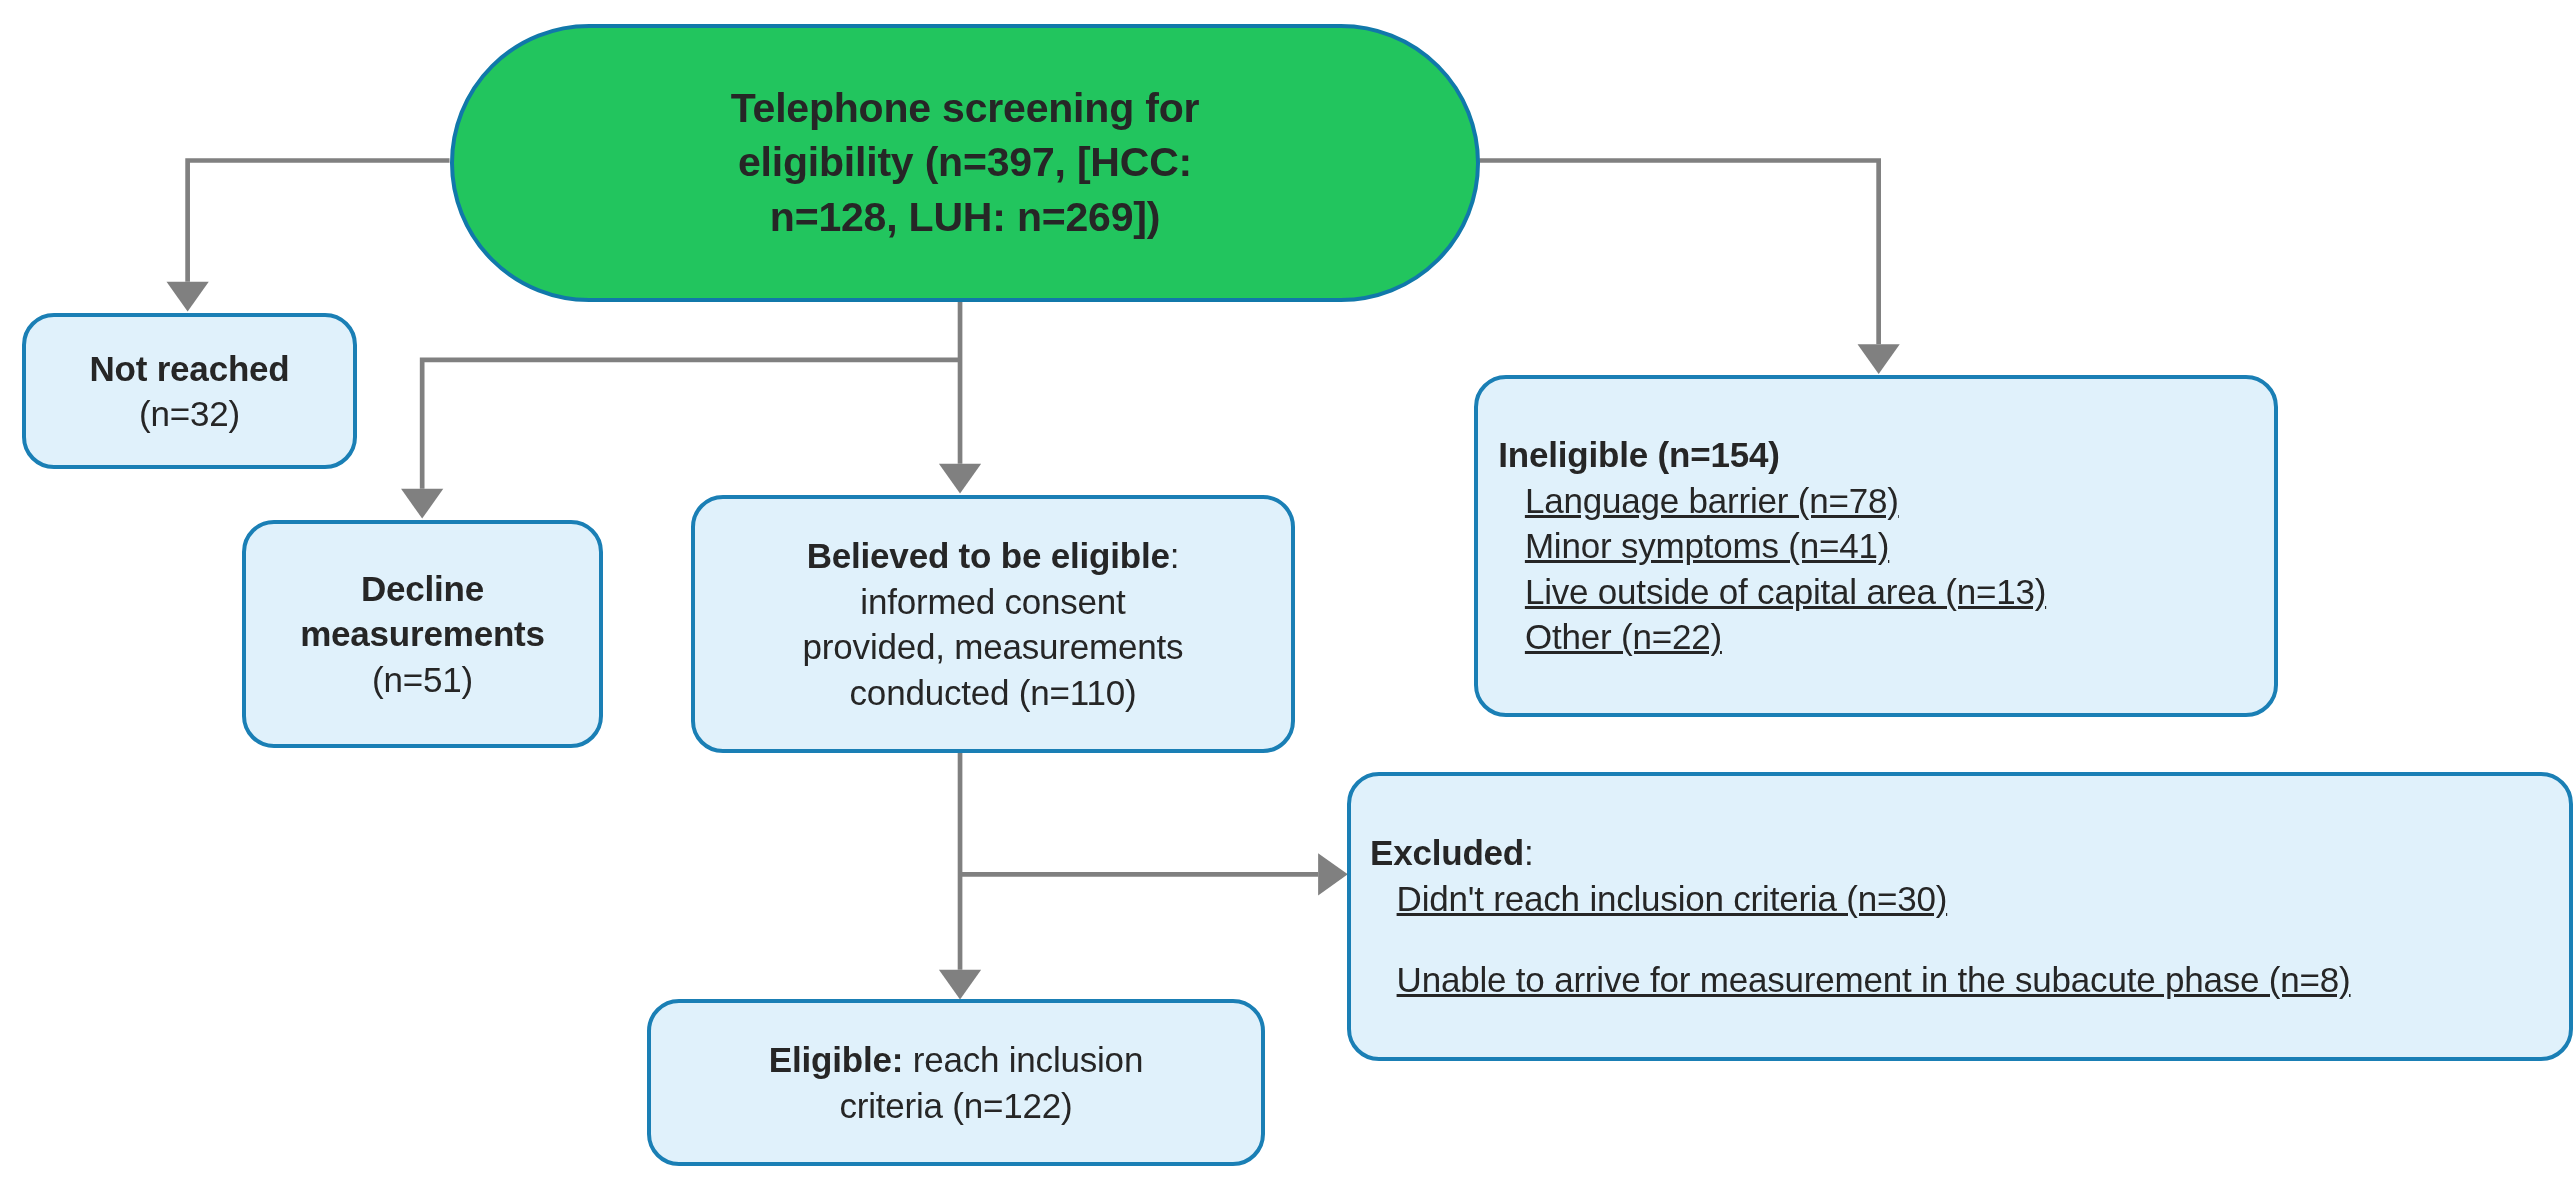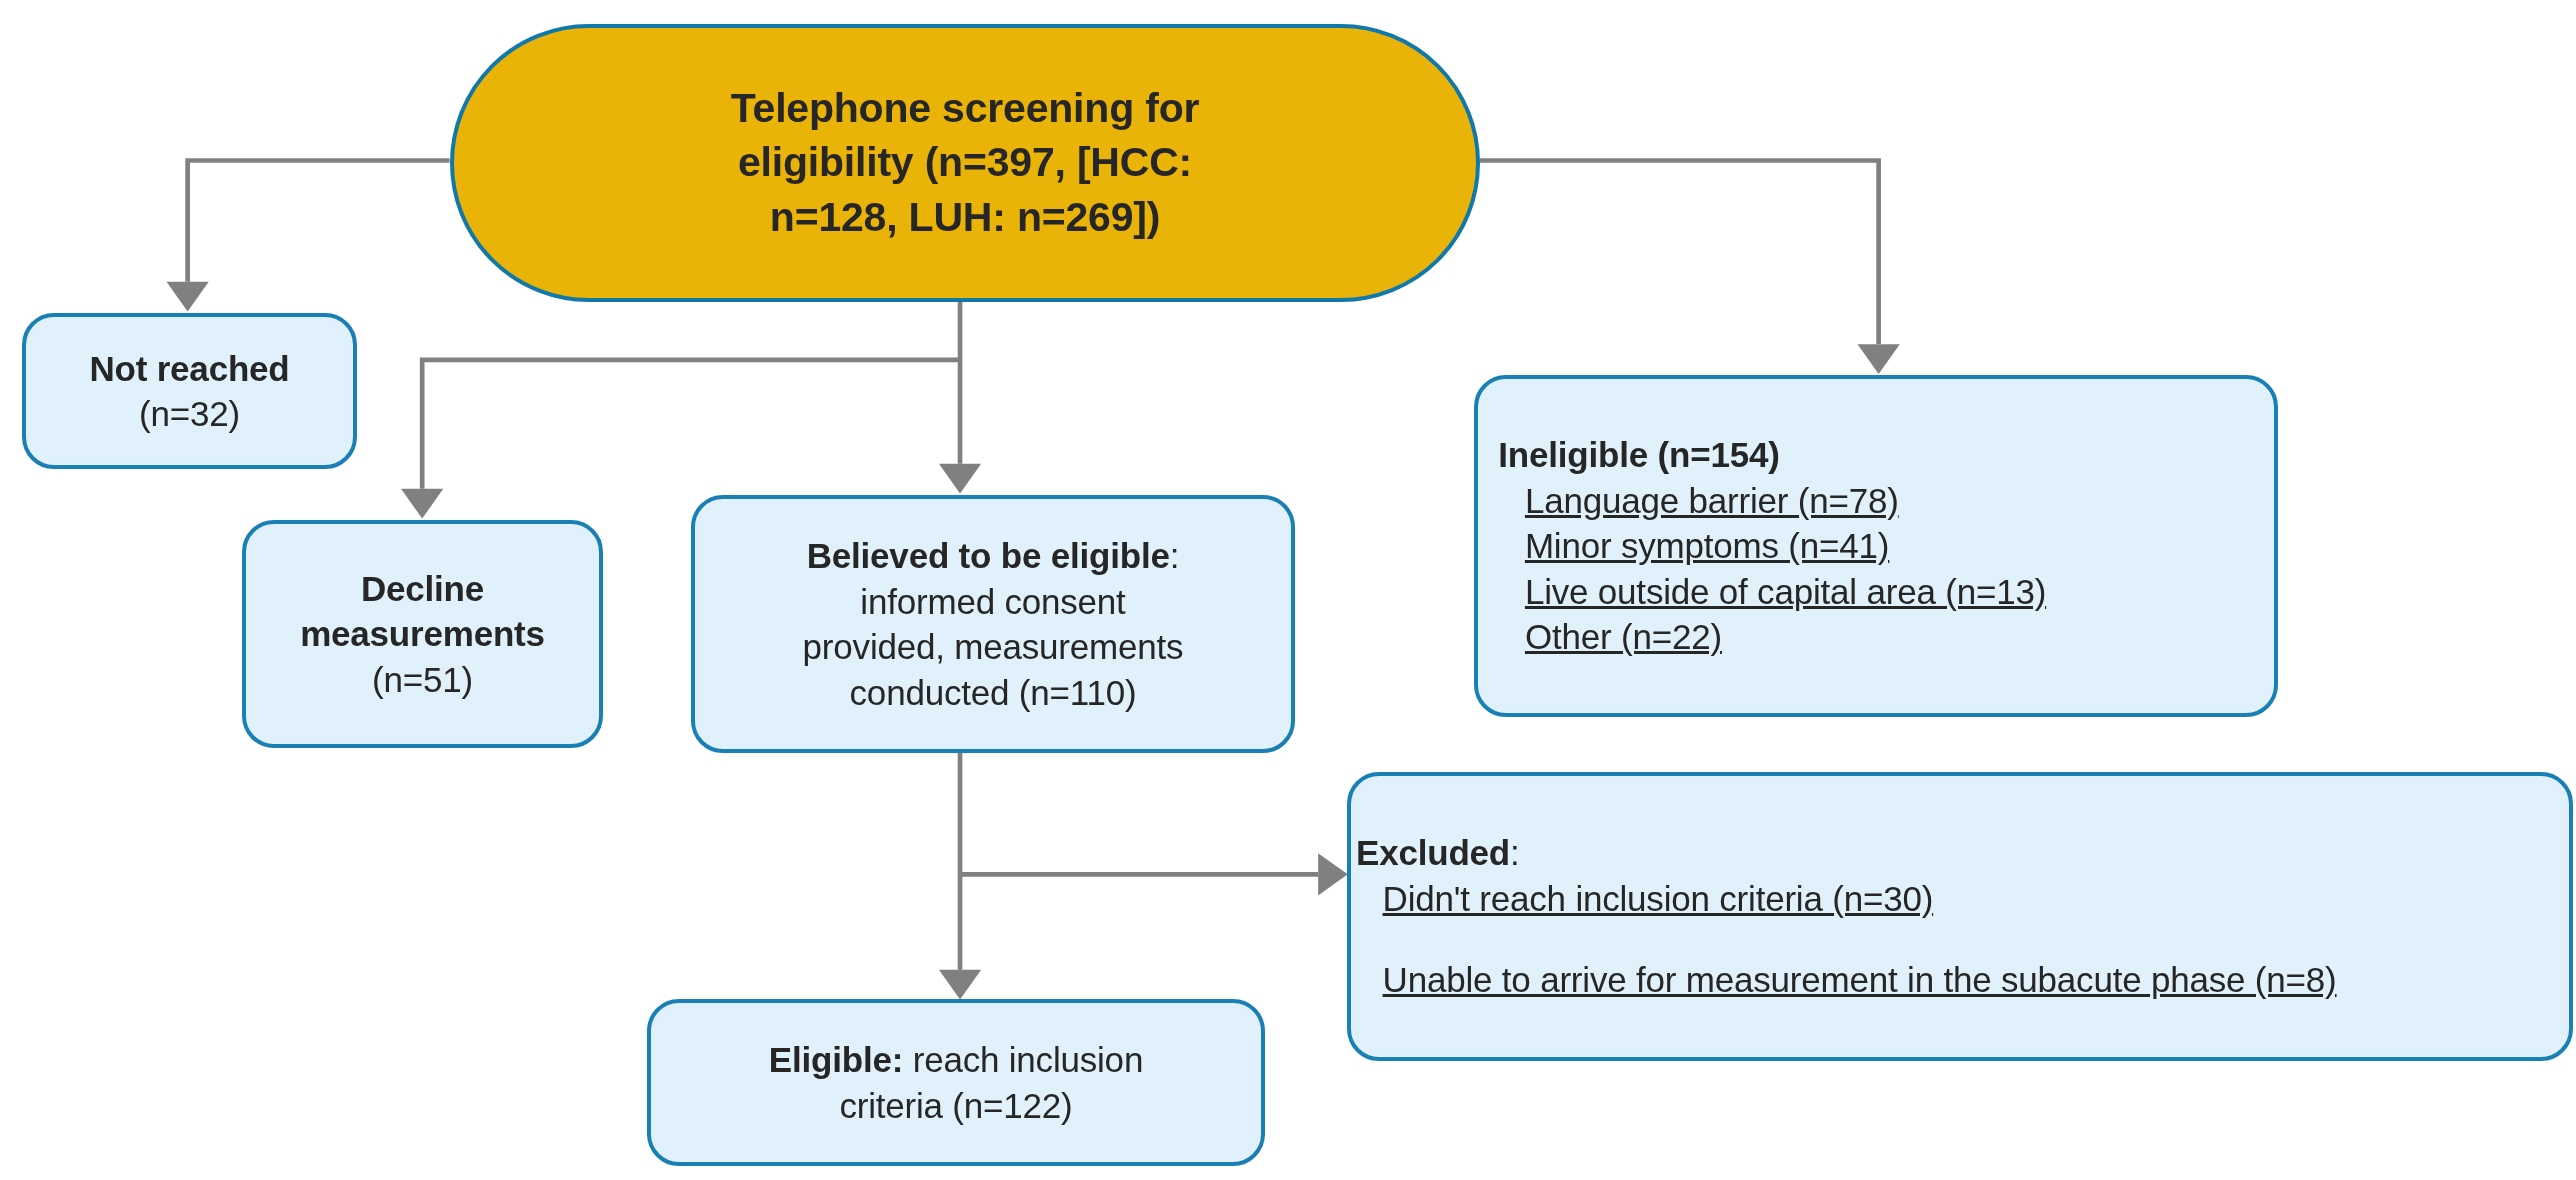--- a/index.html
+++ b/index.html
@@ -42,21 +42,21 @@
   }
   .node.center { align-items: center; text-align: center; }
   .node.left   { align-items: flex-start; text-align: left; }
 
   
   #node-screening {
     left: 450px;
     top: 23.5px;
     width: 1030px;
     height: 278px;
-    background: #eab308;
+    background: #22c55e;
     border: 4.7px solid #1178aa;
     border-radius: 139px / 139px;
     font-size: 41px;
     font-weight: bold;
     line-height: 1.33;
     padding: 0 42px;
     text-align: center;
     justify-content: center;
     align-items: center;
   }
@@ -72,21 +72,21 @@
   #node-believed {
     left: 691px; top: 495px; width: 604px; height: 258px;
     padding: 0 15.6px;
   }
   #node-ineligible {
     left: 1474px; top: 375px; width: 804px; height: 342px;
     padding: 14px 20.3px;
   }
   #node-excluded {
     left: 1347px; top: 772px; width: 1226px; height: 289px;
-    padding: 11px 5px;
+    padding: 11px 19px;
   }
   #node-eligible {
     left: 647px; top: 999px; width: 618px; height: 167px;
     padding: 0 12px;
   }
 
   .b { font-weight: bold; }
   .line { display: block; white-space: pre; }
   .indent { padding-left: 26.6px; text-decoration: underline; }
   .hang { text-indent: 0; }

